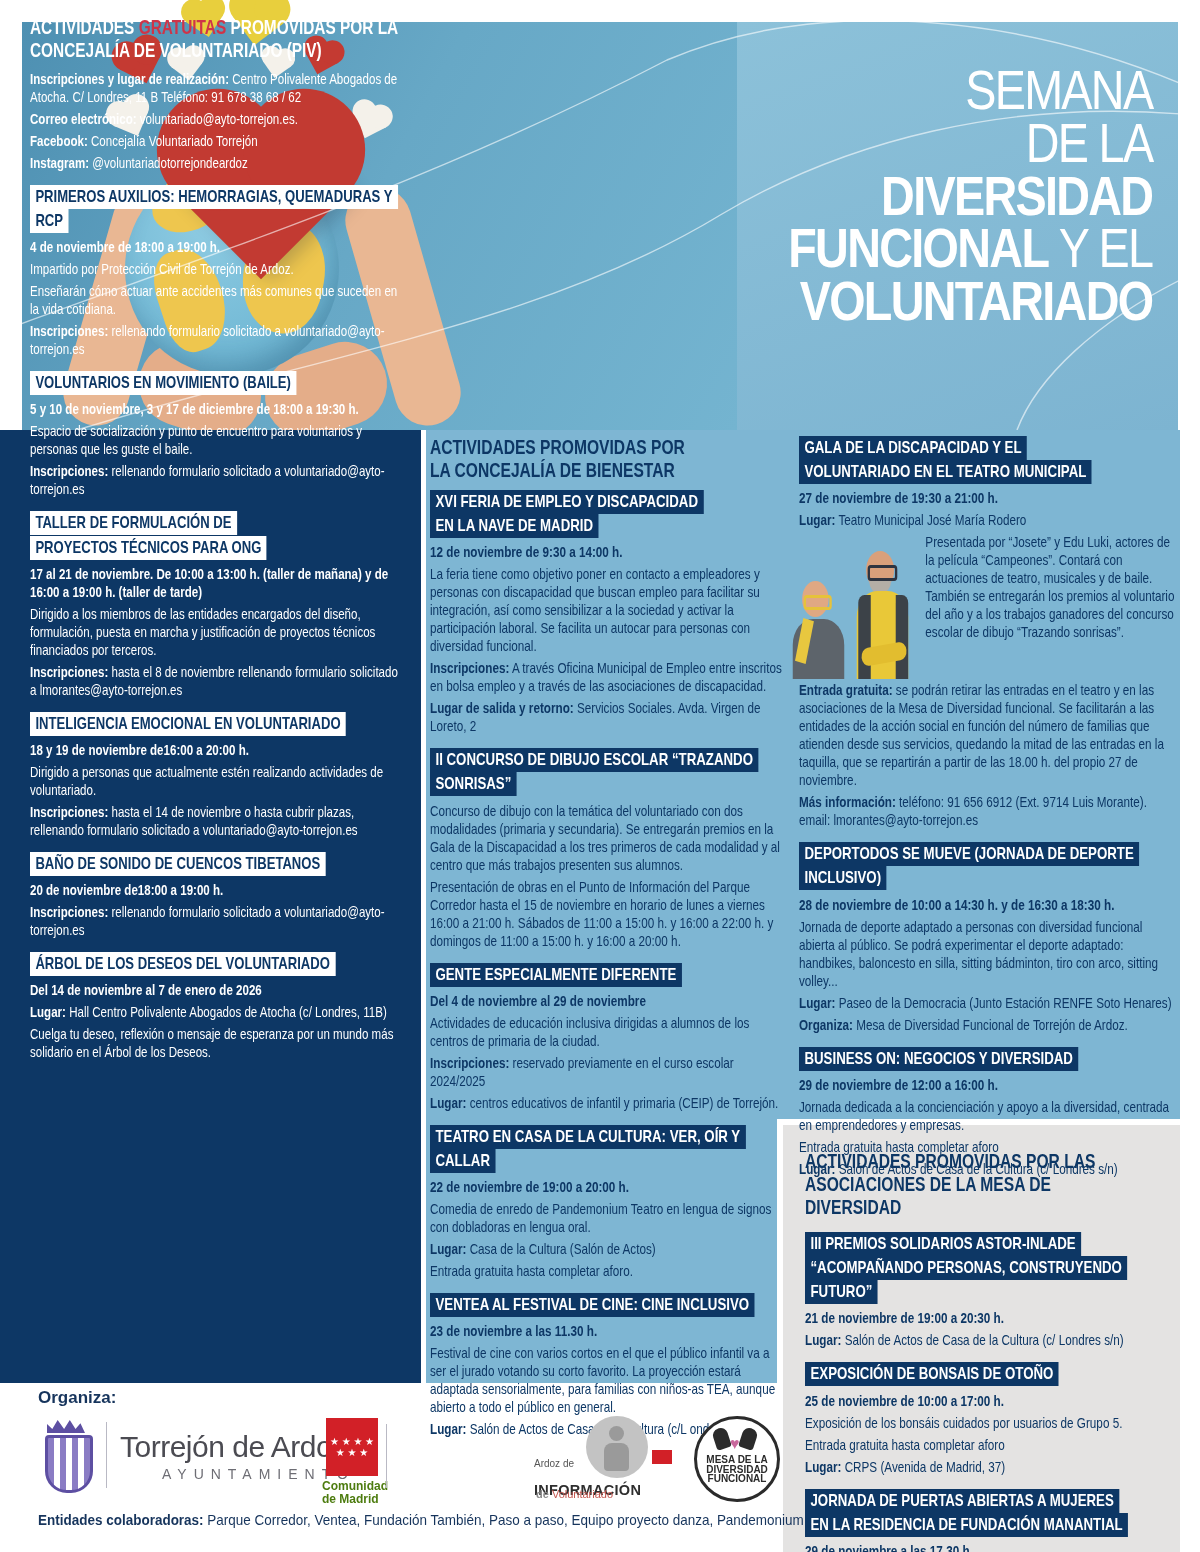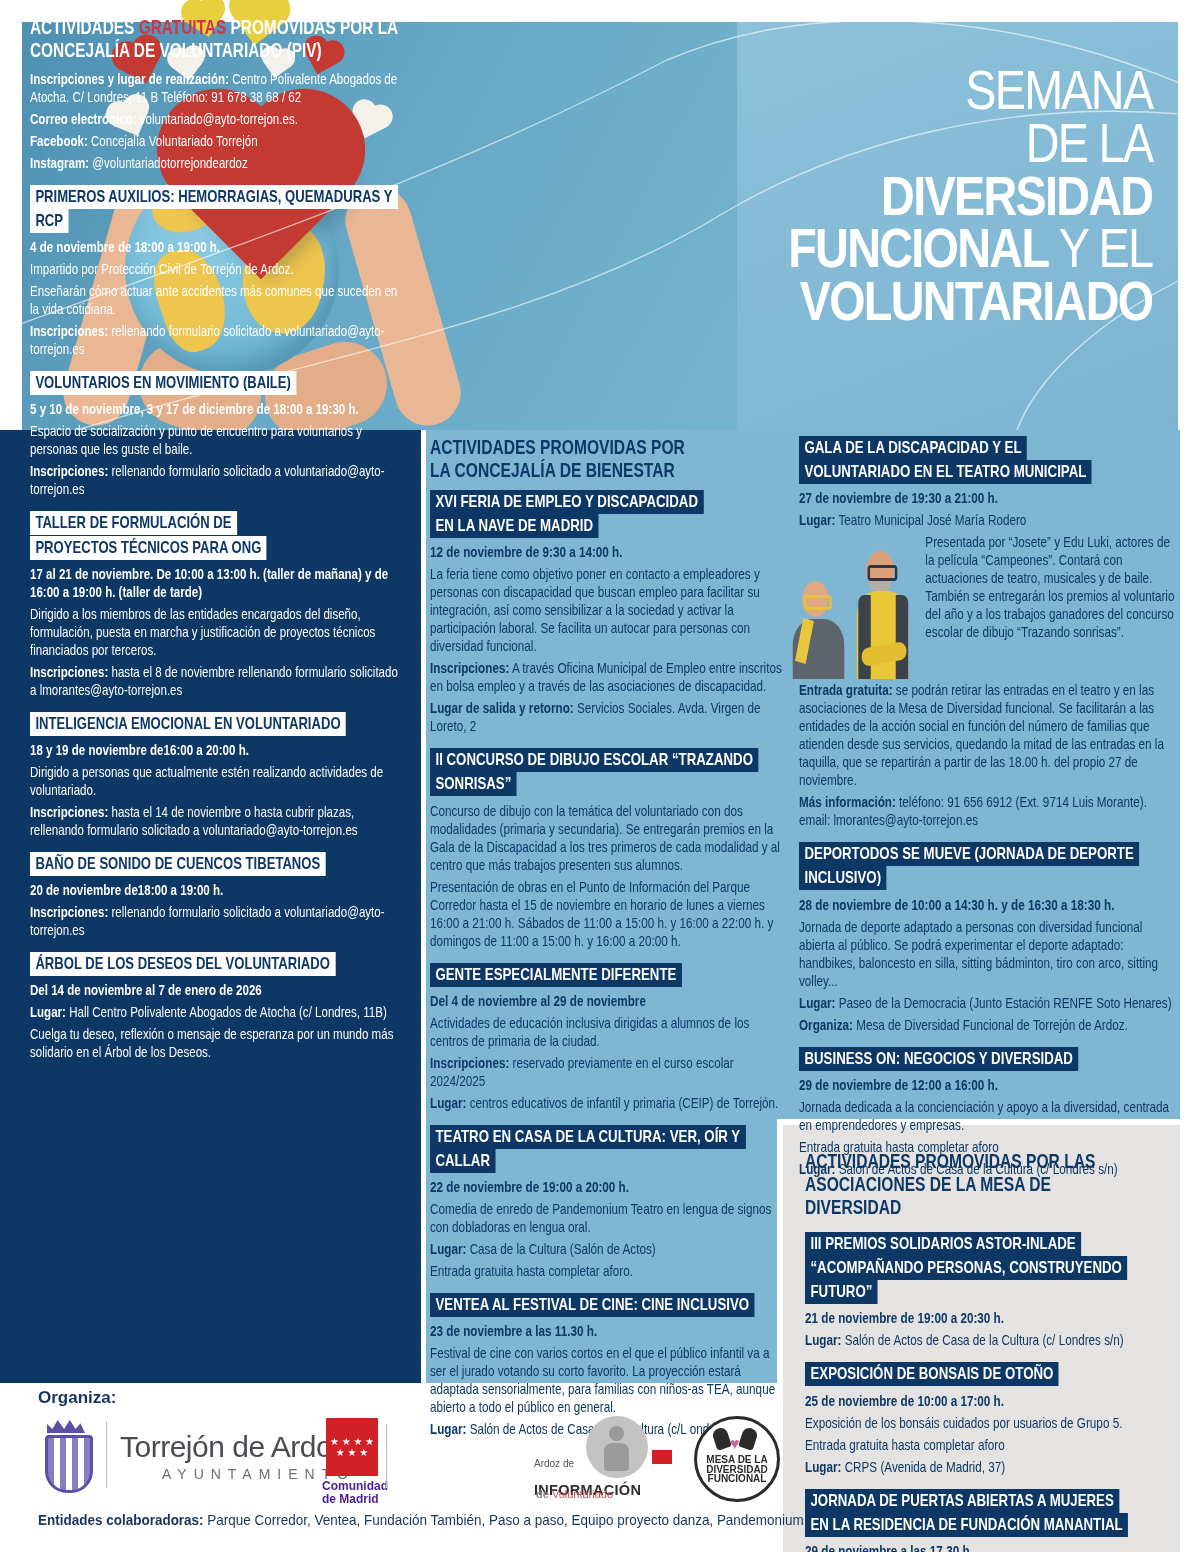--- a/index.html
+++ b/index.html
@@ -78,21 +78,21 @@
     clip-path:polygon(0 100%,0 30%,14% 70%,28% 0,45% 70%,60% 0,75% 70%,88% 25%,100% 100%);}
   #crest .shield{position:absolute;left:7px;top:15px;width:42px;height:52px;border:3px solid #5d4fa2;
     border-radius:4px 4px 22px 22px;background:
       repeating-linear-gradient(90deg,#8a7cc4 0 6px,#ffffff 6px 12px);}
   #torre-div{left:72px;top:8px;width:1px;height:66px;background:#b9b9c4;}
   #torre-name{left:86px;top:16px;font-size:30px;color:#4b4b52;letter-spacing:-.5px;}
   #torre-sub{left:128px;top:52px;font-size:14px;letter-spacing:7px;color:#6d6d74;}
 
   #cam-flag{left:292px;top:4px;width:52px;height:58px;background:#d22027;color:#fff;
     display:flex;flex-direction:column;justify-content:center;align-items:center;font-size:10px;line-height:11px;}
-  #cam-name{left:288px;top:66px;font-size:12px;font-weight:800;color:#4c1d95;line-height:13px;}
+  #cam-name{left:288px;top:66px;font-size:12px;font-weight:800;color:#4d7c0f;line-height:13px;}
   #cam-div{left:352px;top:10px;width:1px;height:64px;background:#b9b9c4;}
   #cam-text{left:362px;top:14px;font-size:10.5px;color:#4a4a4a;line-height:13px;}
   #cam-text .c2{font-weight:700;color:#3a3a3a;}
 
   #info-logo{left:500px;top:2px;width:150px;height:92px;}
   #info-circle{position:absolute;left:52px;top:0;width:62px;height:62px;border-radius:50%;background:#c3c3c3;}
   #info-head{position:absolute;left:75px;top:10px;width:15px;height:15px;border-radius:50%;background:#9a9a9a;}
   #info-body{position:absolute;left:70px;top:27px;width:25px;height:28px;border-radius:8px 8px 4px 4px;background:#9a9a9a;}
   #info-flag{position:absolute;left:118px;top:34px;width:20px;height:14px;background:#d22027;}
   #info-l1{position:absolute;left:0;top:42px;font-size:10px;color:#555;}

